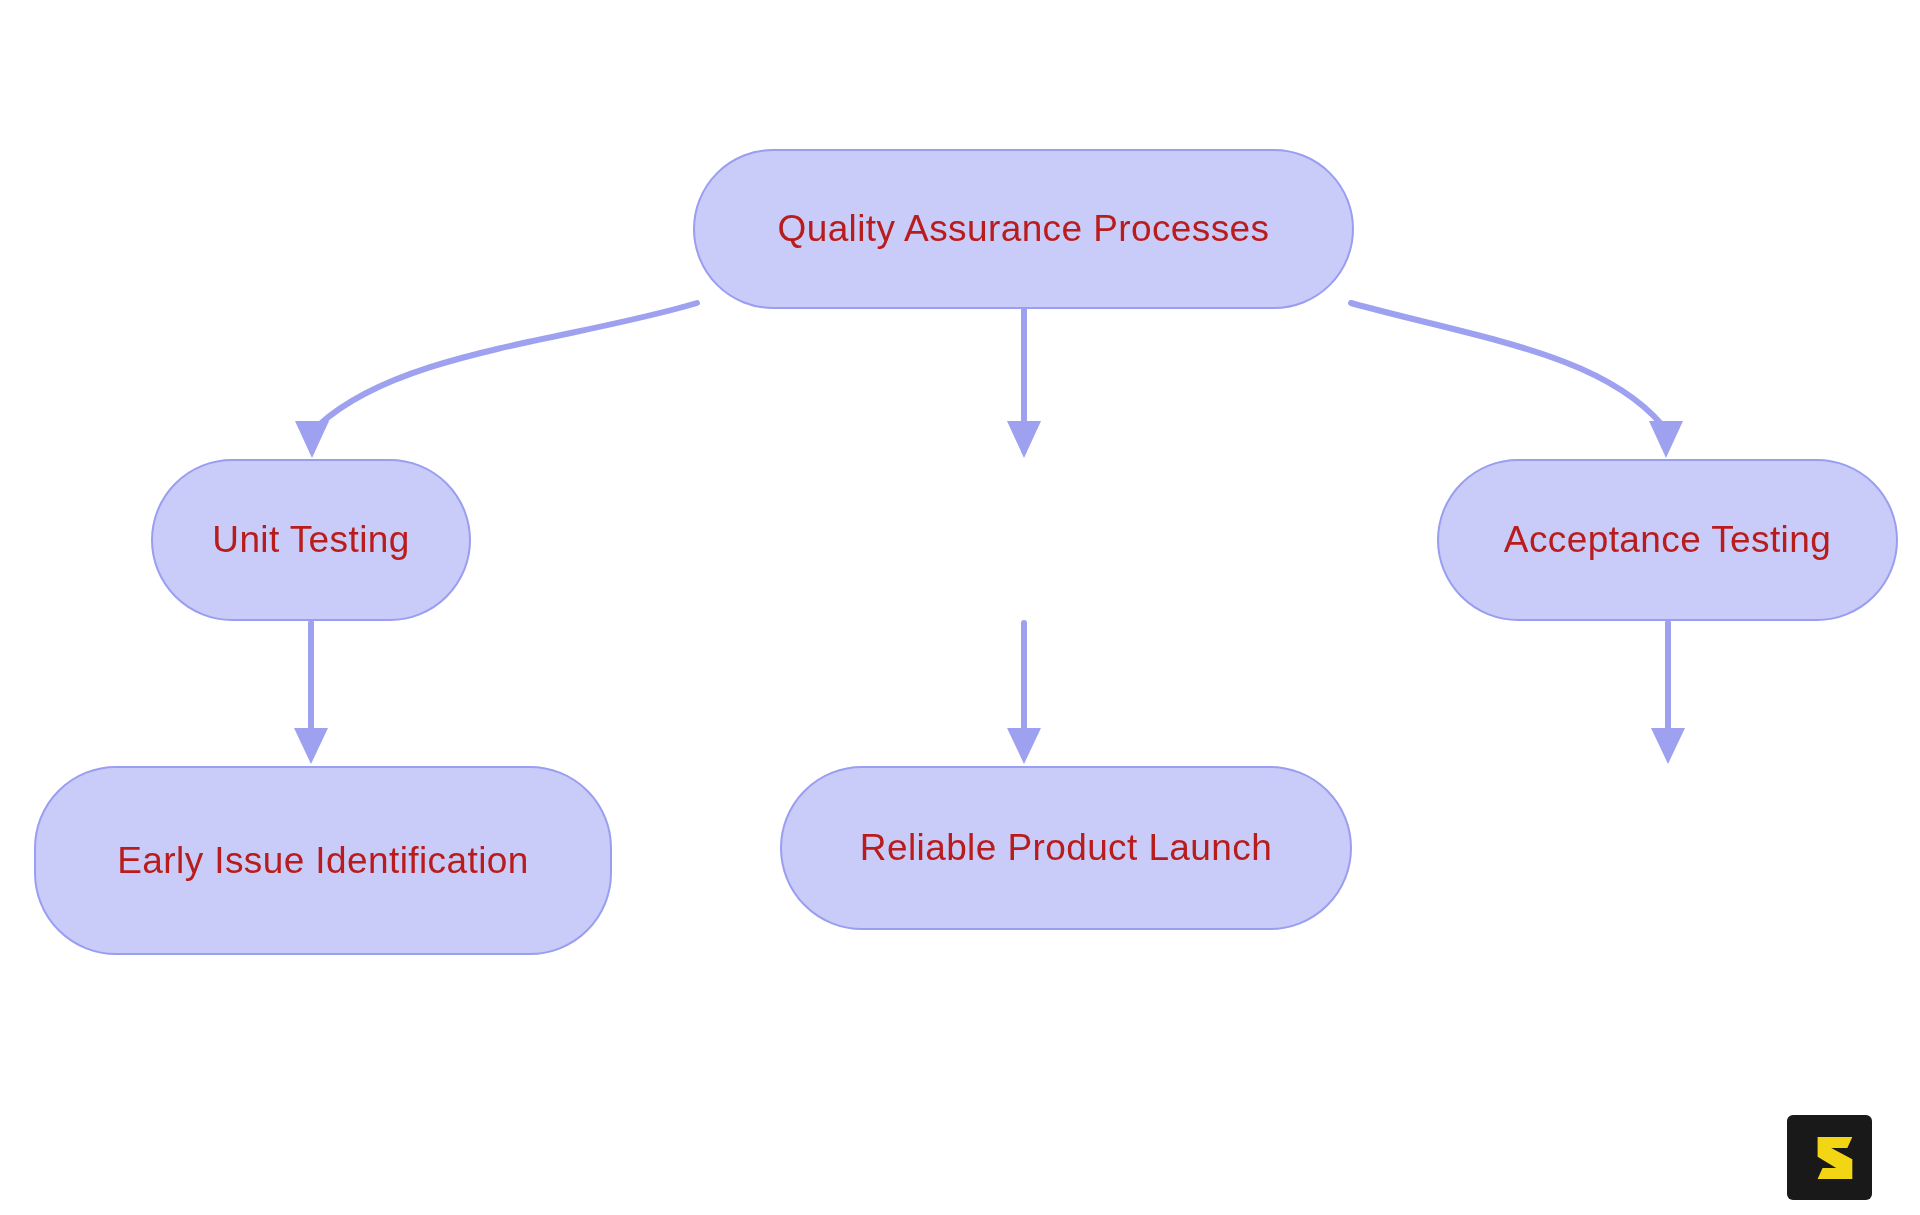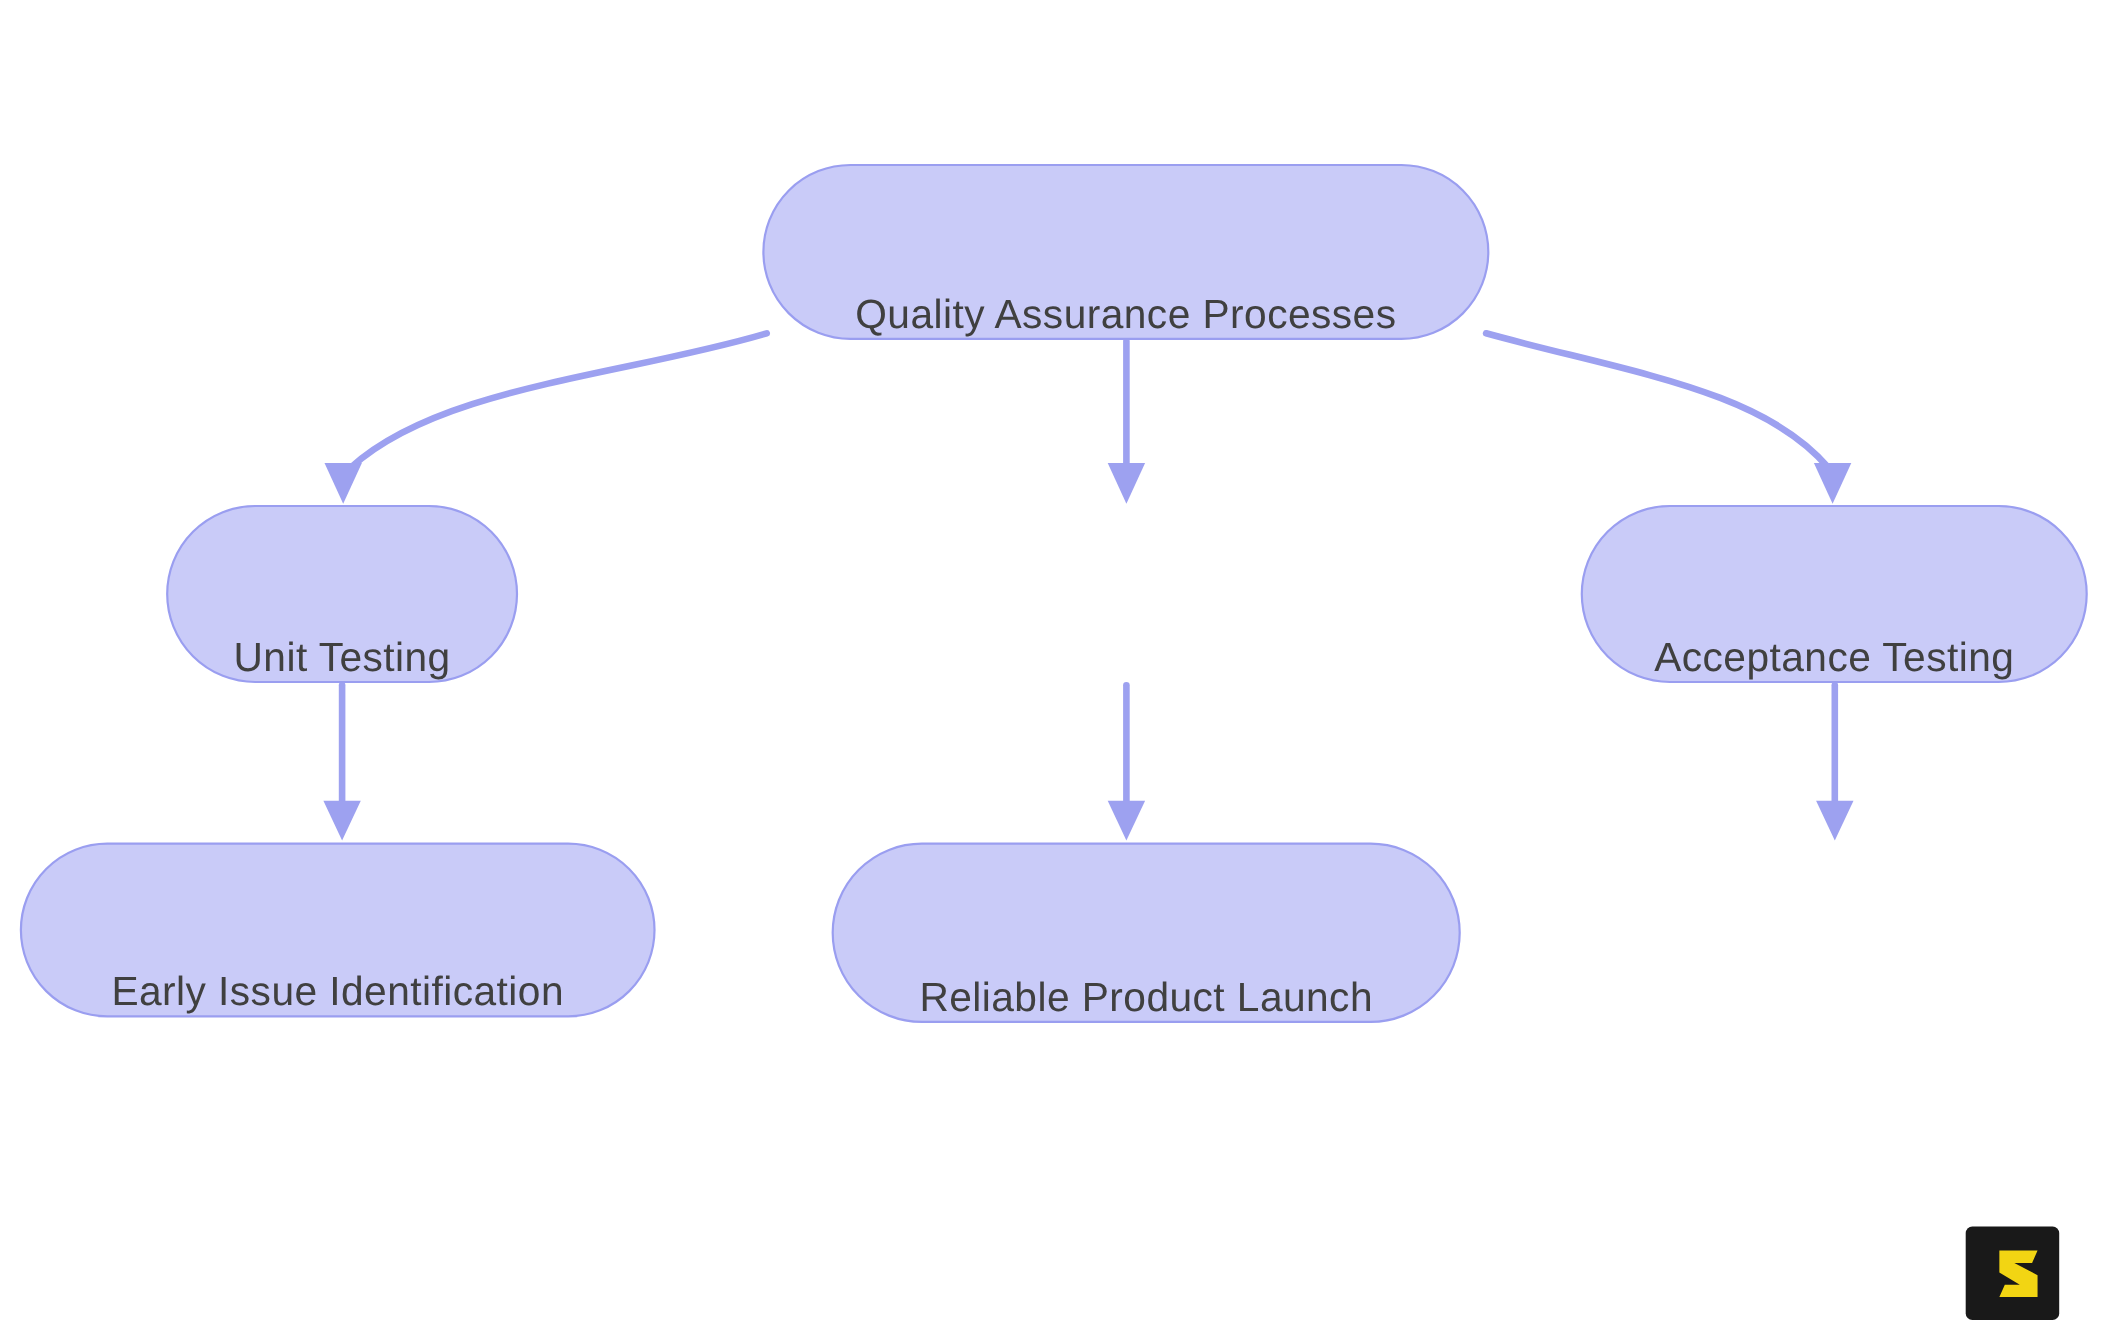--- a/index.html
+++ b/index.html
@@ -20,38 +20,38 @@
     position: absolute;
     left: 0;
     top: 0;
     width: 1920px;
     height: 1215px;
     pointer-events: none;
   }
   .node {
     position: absolute;
     display: flex;
-    align-items: flex-end;
+    align-items: center;
     justify-content: center;
     background: #c9cbf8;
     border: 2px solid #9a9ef0;
     border-radius: 82px;
     box-sizing: border-box;
-    color: #404040;
+    color: #b91c1c;
     font-size: 37px;
     letter-spacing: 0.4px;
     white-space: nowrap;
     text-align: center;
   }
   .node-root        { left: 693px;  top: 149px; width: 661px; height: 160px; }
   .node-unit        { left: 151px;  top: 459px; width: 320px; height: 162px; }
   .node-integration { left: 799px;  top: 459px; width: 450px; height: 162px; }
   .node-acceptance  { left: 1437px; top: 459px; width: 461px; height: 162px; }
-  .node-early       { left: 18px;   top: 766px; width: 578px; height: 159px; }
-  .node-reliable    { left: 756px;  top: 766px; width: 572px; height: 164px; }
+  .node-early       { left: 34px;   top: 766px; width: 578px; height: 189px; }
+  .node-reliable    { left: 780px;  top: 766px; width: 572px; height: 164px; }
   .node-user        { left: 1517px; top: 766px; width: 313px; height: 164px; }
   .logo-badge {
     position: absolute;
     left: 1787px;
     top: 1115px;
     width: 85px;
     height: 85px;
     background: #191919;
     border-radius: 6px;
     display: flex;

